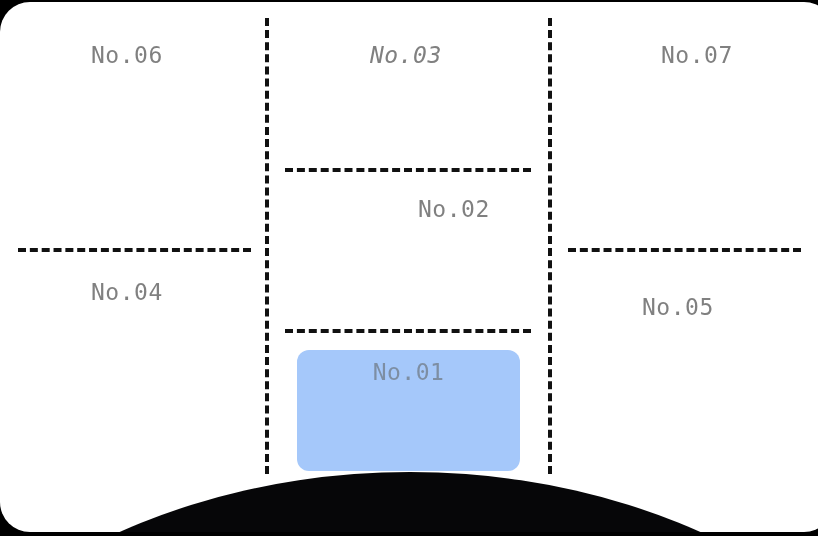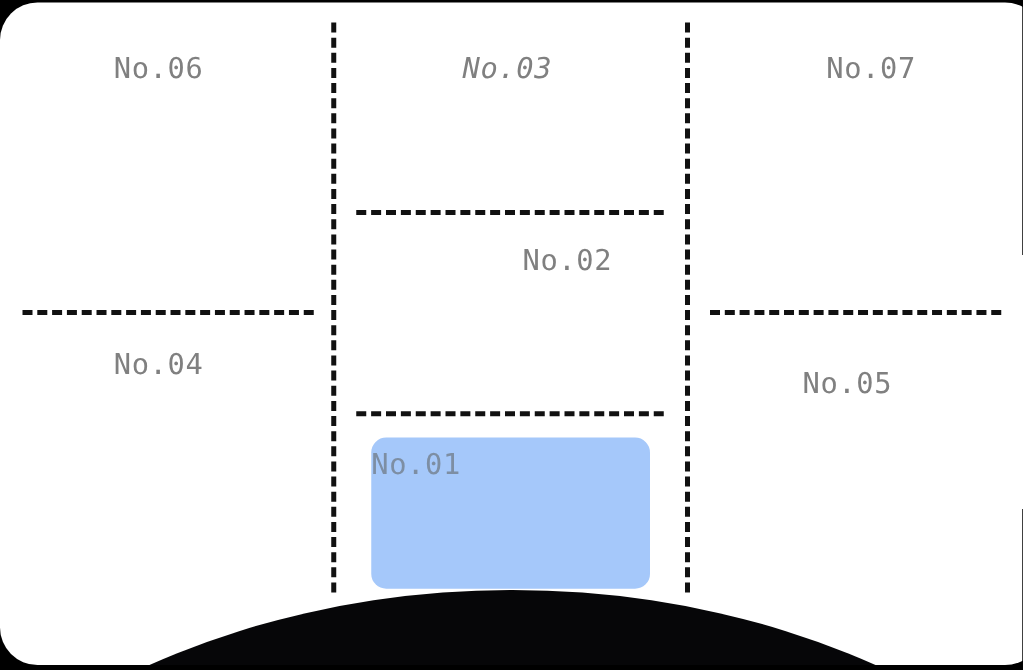--- a/index.html
+++ b/index.html
@@ -85,20 +85,21 @@
     top: 348px;
     width: 223px;
     height: 121px;
     background: #a5c8fa;
     border-radius: 12px;
   }
   .highlight-box .region-label {
     left: 0;
     right: 0;
     top: 11px;
+    text-align: center;
     color: #7d8ea3;
   }
 </style>
 </head>
 <body>
 
 <div id="stage">
 
   <div class="card">
 

